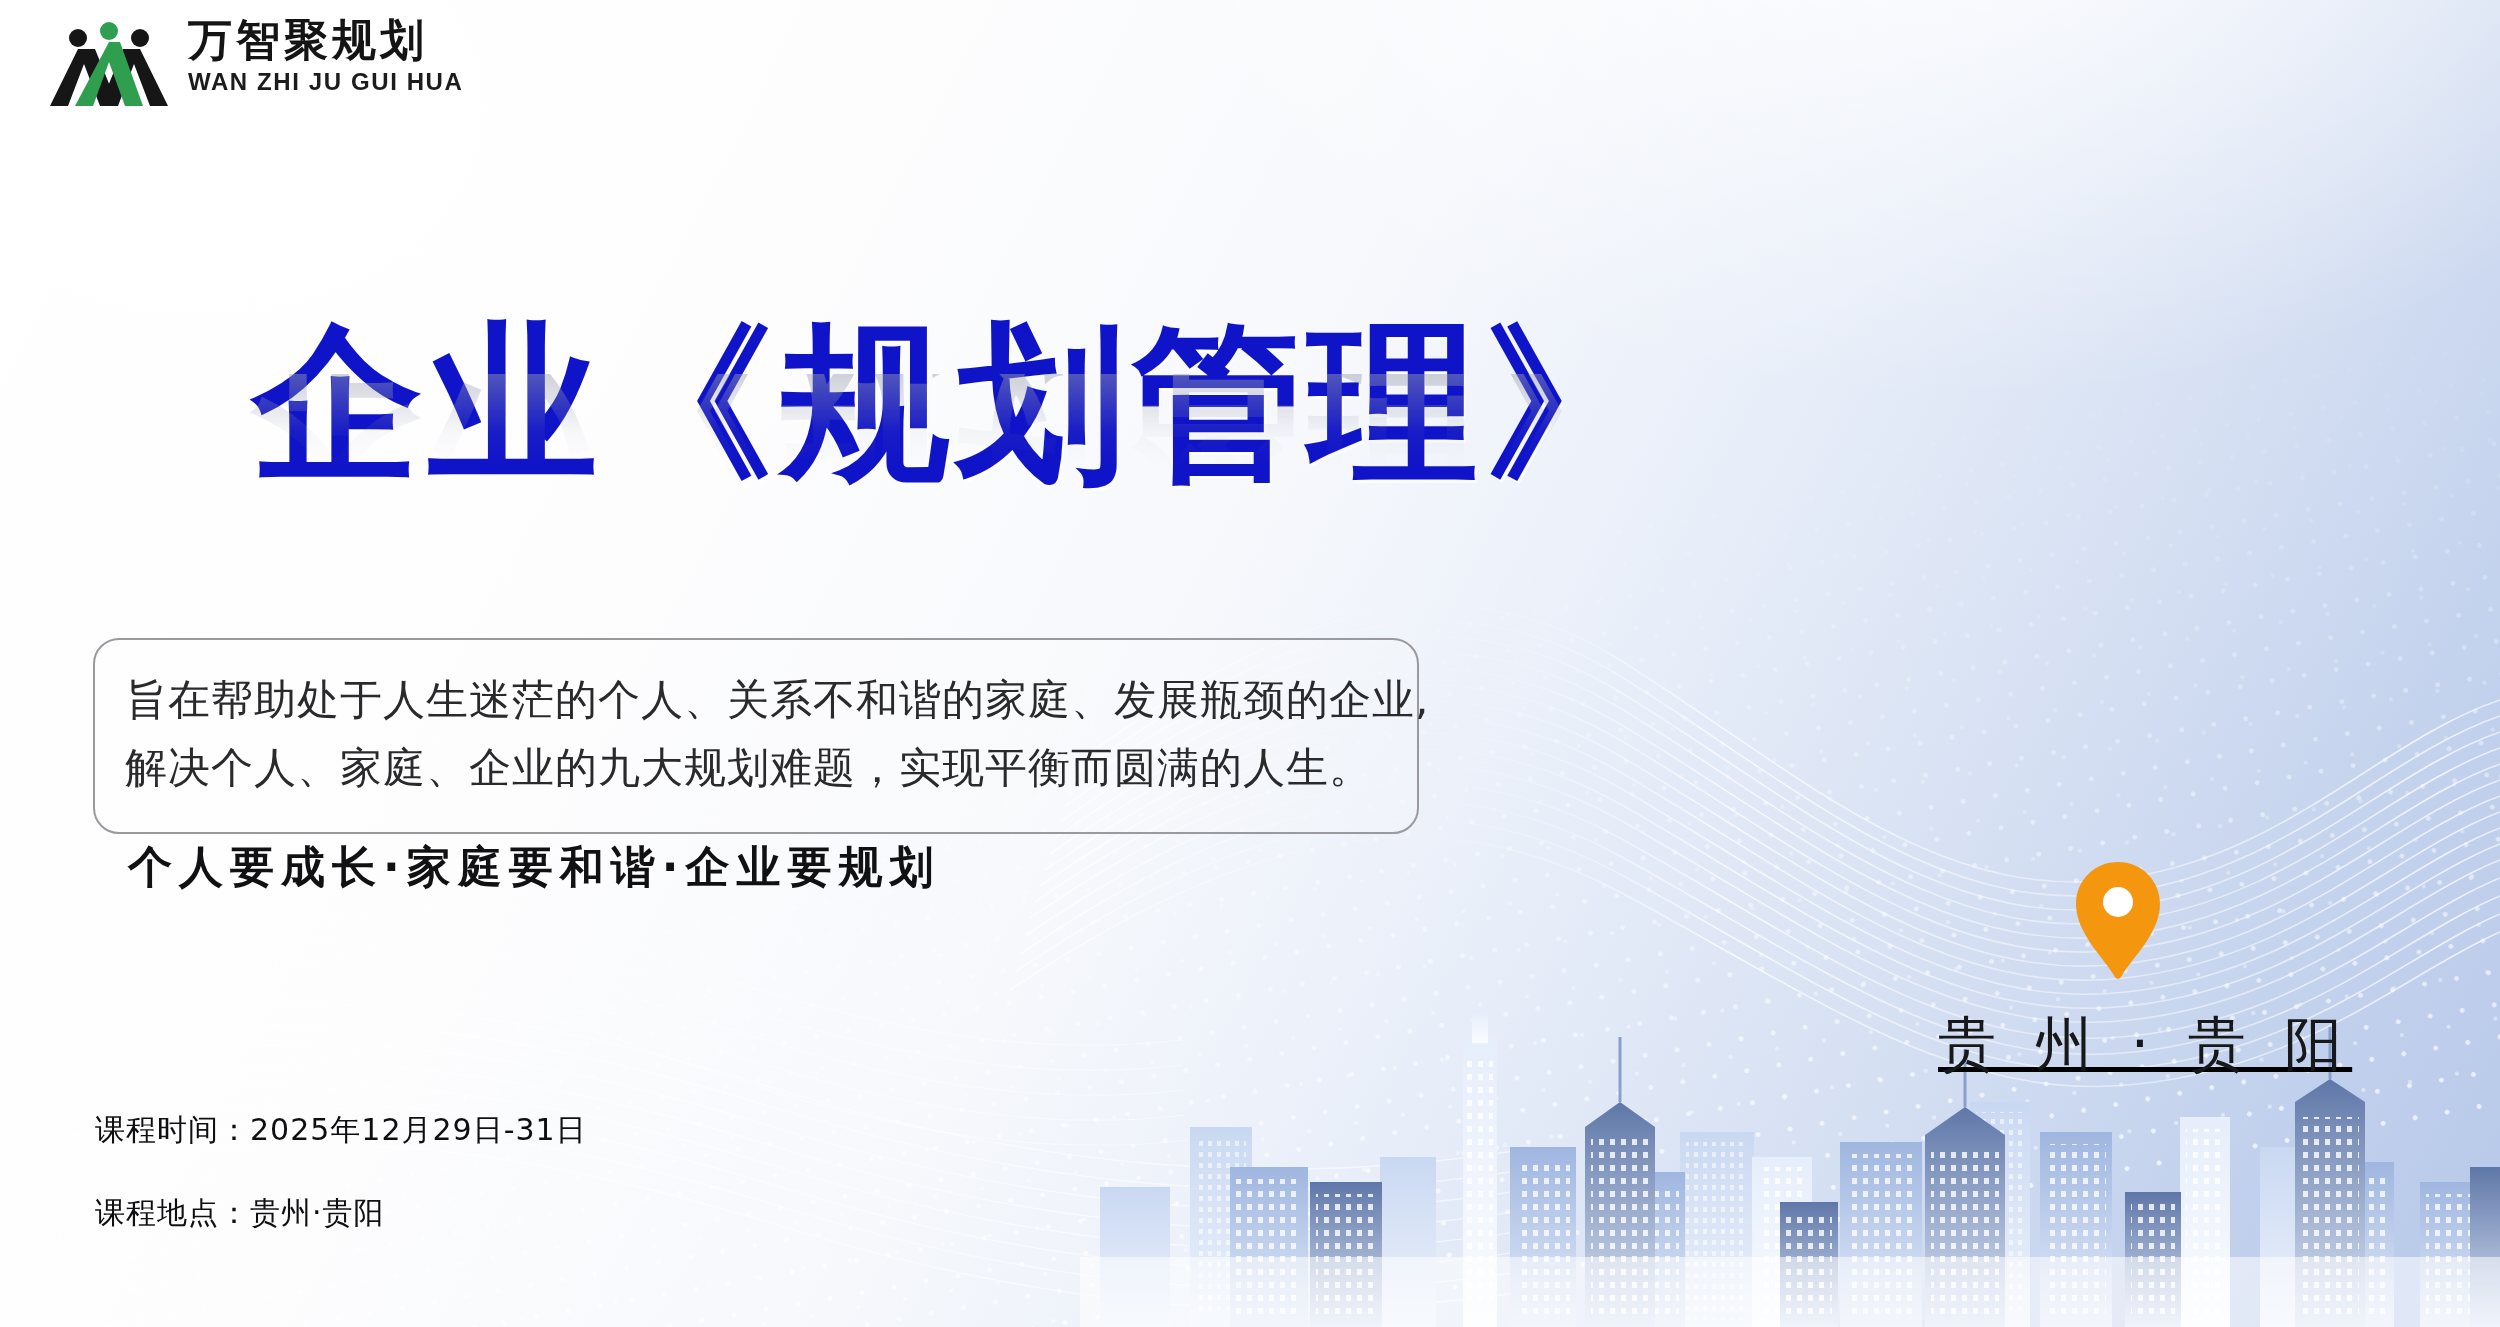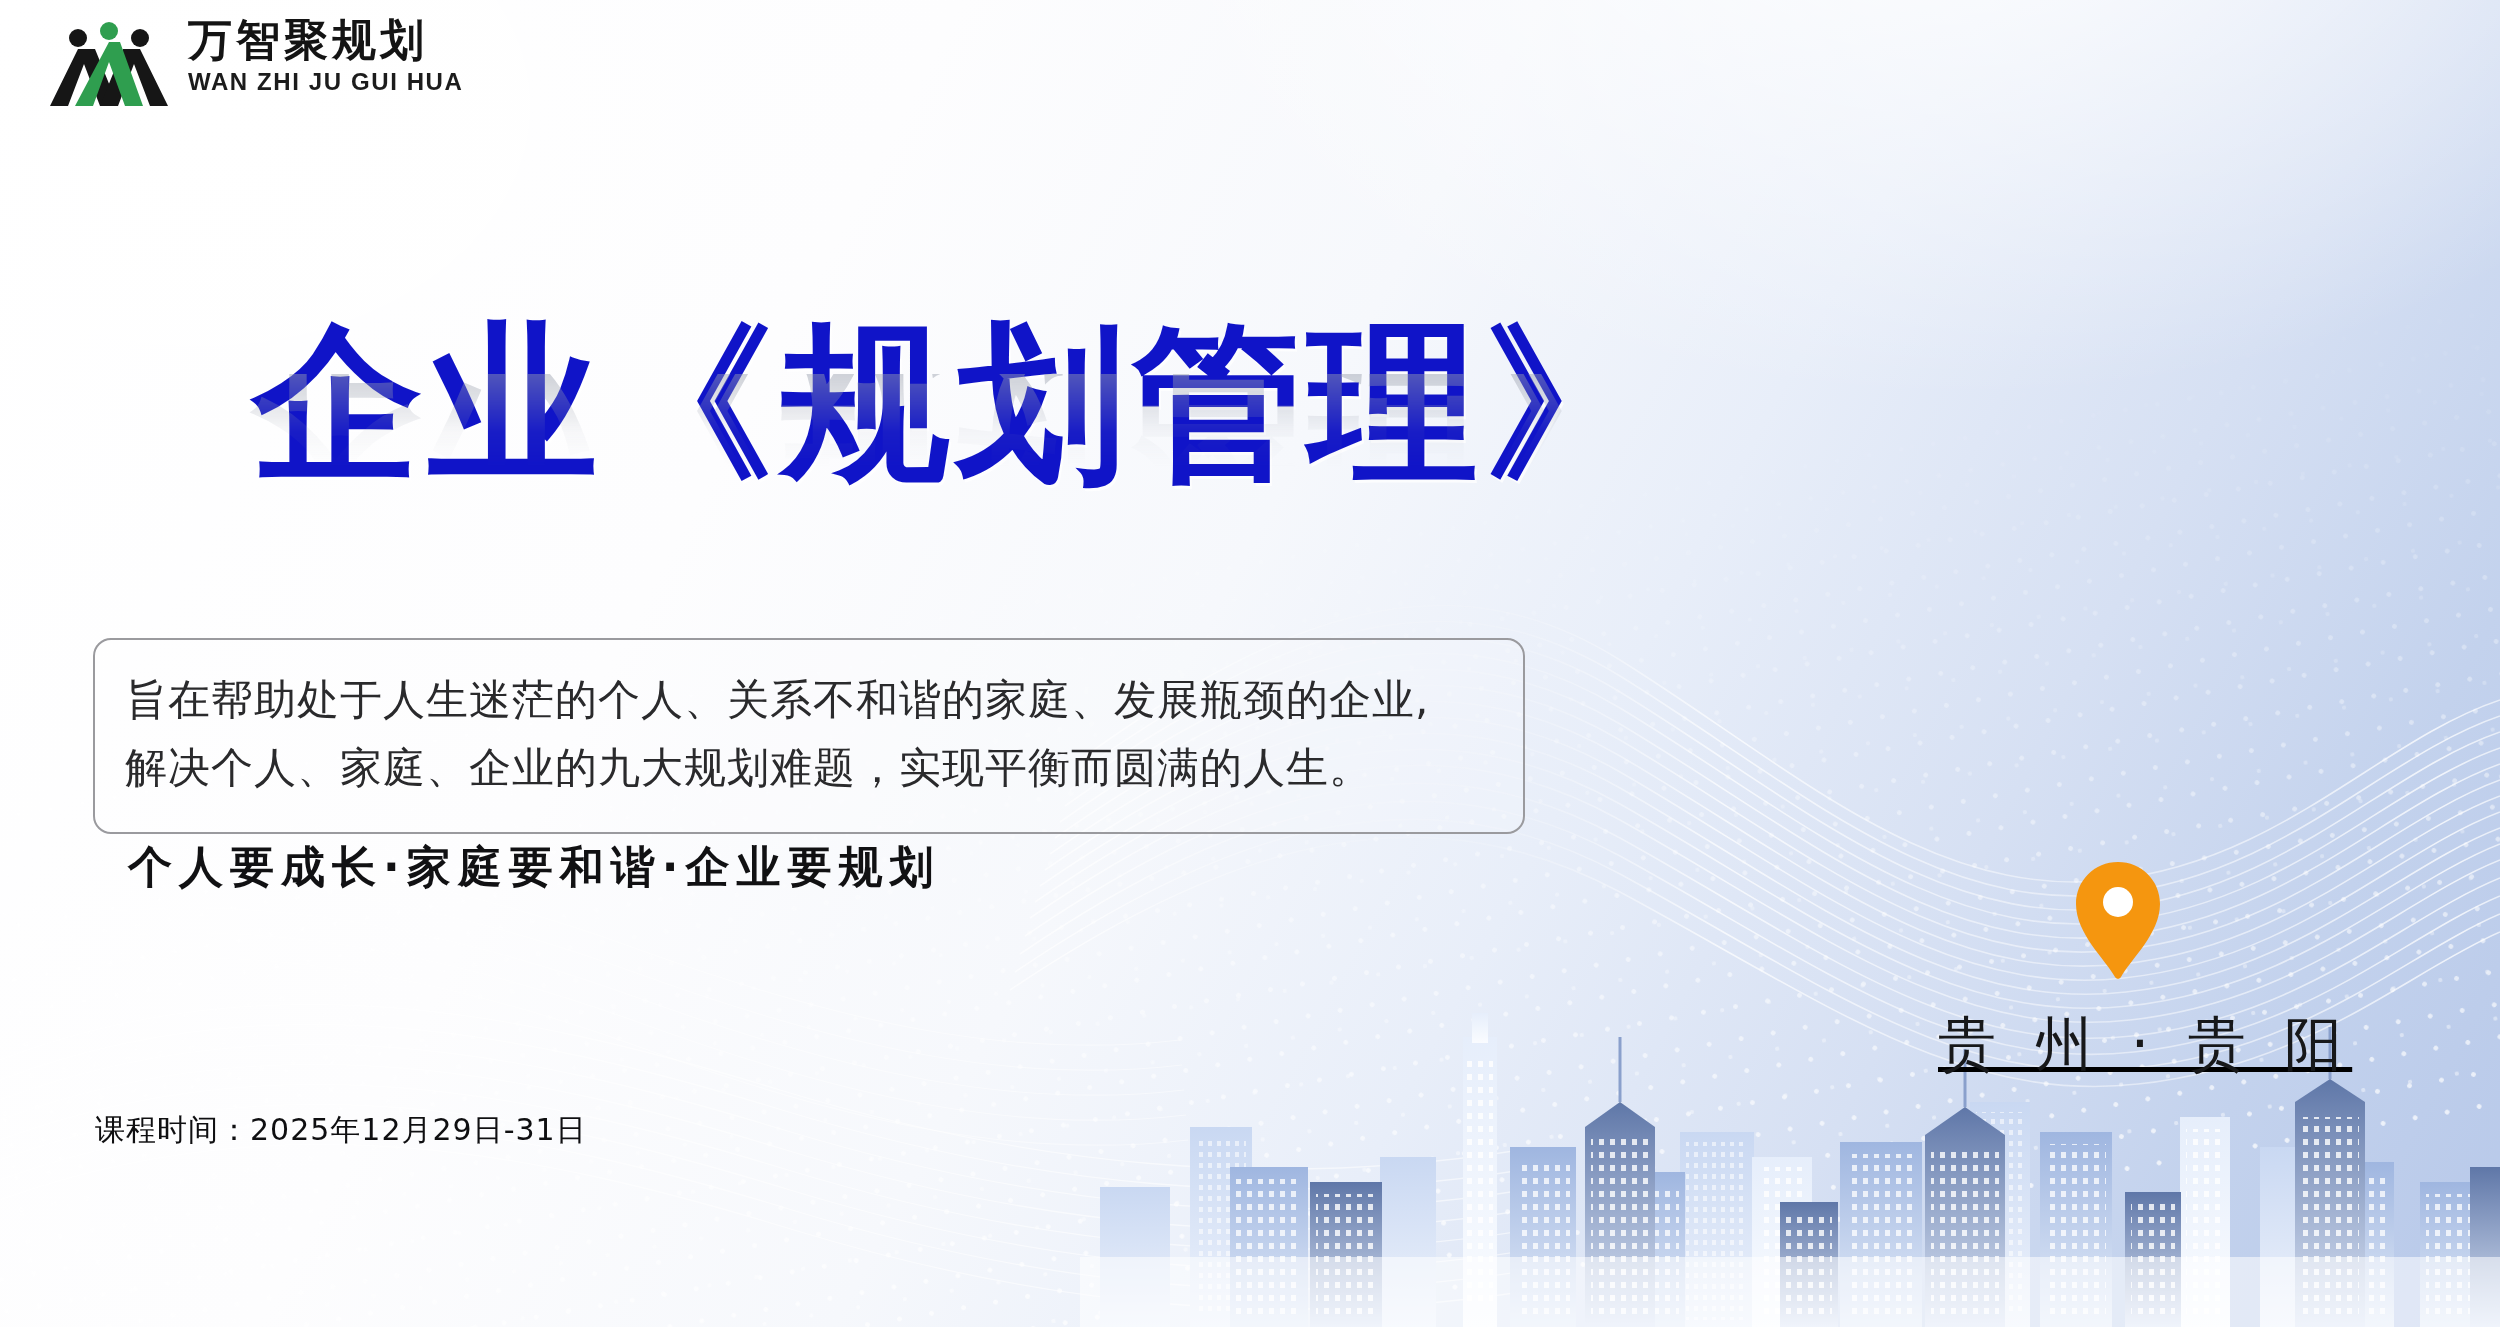--- a/index.html
+++ b/index.html
@@ -67,22 +67,22 @@
     font-size:170px;font-weight:700;color:#9aa0ad;
     letter-spacing:6px;line-height:1;white-space:nowrap;
     transform:scaleY(-1);transform-origin:top;
     margin-top:6px;opacity:.55;
     -webkit-mask-image:linear-gradient(to top, rgba(0,0,0,.85) 0%, rgba(0,0,0,.12) 48%, rgba(0,0,0,0) 78%);
             mask-image:linear-gradient(to top, rgba(0,0,0,.85) 0%, rgba(0,0,0,.12) 48%, rgba(0,0,0,0) 78%);
     height:120px;overflow:hidden;
   }
   
   .desc-box{
-    position:absolute;left:93px;top:638px;width:1432px;
-    border:2px solid #9a9a9e;border-radius:18px;
+    position:absolute;left:93px;top:638px;width:1326px;
+    border:2px solid #9a9a9e;border-radius:26px;
     background:rgba(255,255,255,.18);
     padding:26px 30px 30px 30px;
     box-sizing:border-box;
   }
   .desc-line{
     font-family:"DejaVu Sans","Liberation Sans",sans-serif;
     font-size:42px;font-weight:400;color:#2a2a2c;
     line-height:1.62;letter-spacing:1px;white-space:nowrap;
   }
   
@@ -302,15 +302,16 @@
   <div class="loc-block">
     <svg class="loc-pin" viewBox="0 0 96 120" aria-hidden="true">
       <path d="M48,2 C24.5,2 6,20.5 6,44 C6,74 36,100 45,117 C46.4,119.4 49.6,119.4 51,117 C60,100 90,74 90,44 C90,20.5 71.5,2 48,2 Z" fill="#F5960F"></path>
       <circle cx="48" cy="42" r="15" fill="#ffffff"></circle>
     </svg>
     <div class="loc-label">贵 州 · 贵 阳</div>
   </div>
 
   <div class="info-block">
     <div class="info-line">课程时间：2025年12月29日-31日</div>
+    <div class="info-line">课程地点：贵州·贵阳</div>
   </div>
 
 </div>
 
 </body></html>

